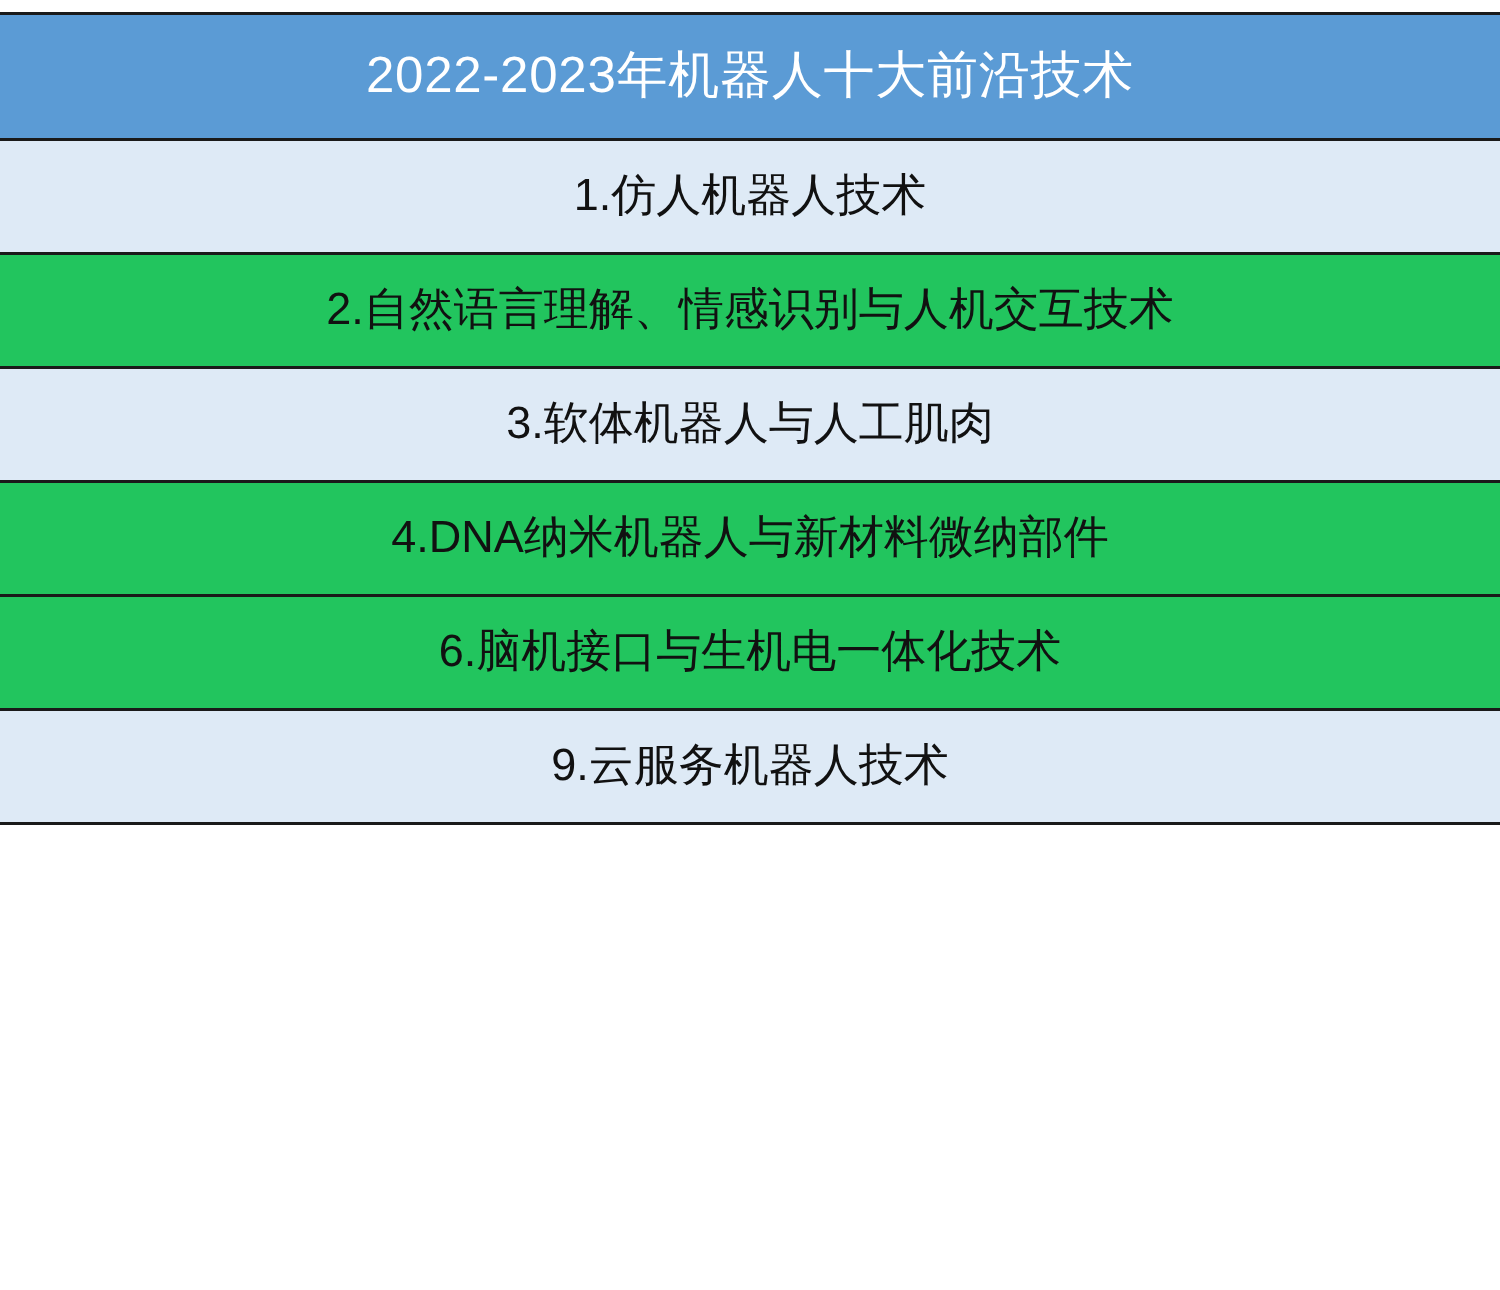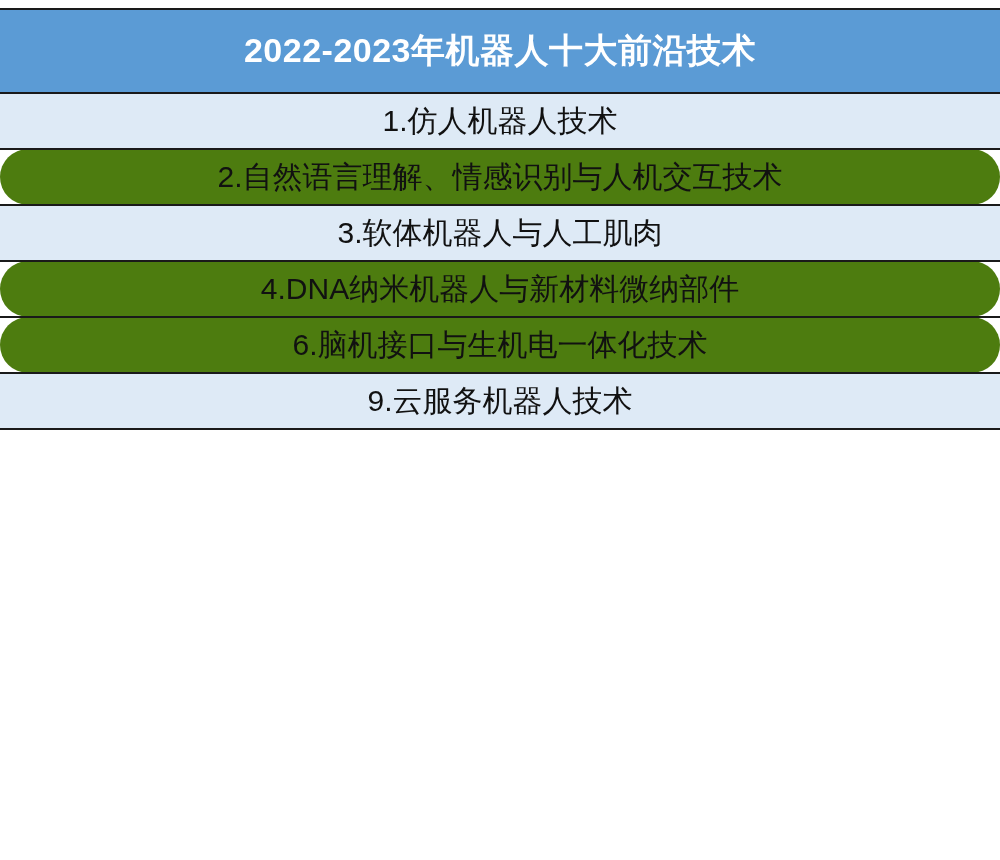--- a/index.html
+++ b/index.html
@@ -26,53 +26,52 @@
 
   
   .tech-table {
     position: relative;
     width: 1000px;
     border-collapse: collapse;
     table-layout: fixed;
   }
 
   .tech-table tr {
-    height: 56px;
+    height: 76px;
   }
 
   .tech-table td {
     text-align: center;
     vertical-align: middle;
     padding: 0;
     border-top: 2.5px solid #1a1a1a;
     border-bottom: 2.5px solid #1a1a1a;
     line-height: 1.15;
   }
 
   
   .row-header td {
     background: #5B9BD5;
     color: #ffffff;
     font-size: 34px;
     letter-spacing: 0.5px;
     height: 82px;
-    font-weight: 700;
+    font-weight: 400;
   }
 
   
   .row-alt td {
     background: #DEEAF6;
     color: #111111;
     font-size: 30px;
   }
   .row-plain td {
-    background: #4d7c0f;
+    background: #22c55e;
     color: #111111;
     font-size: 30px;
-    border-radius: 32px;
   }
 
   
   .col-divider {
     position: absolute;
     left: 115px;
     top: 8px;
     width: 1px;
     height: 845px;
     background: rgba(255, 255, 255, 0.75);

